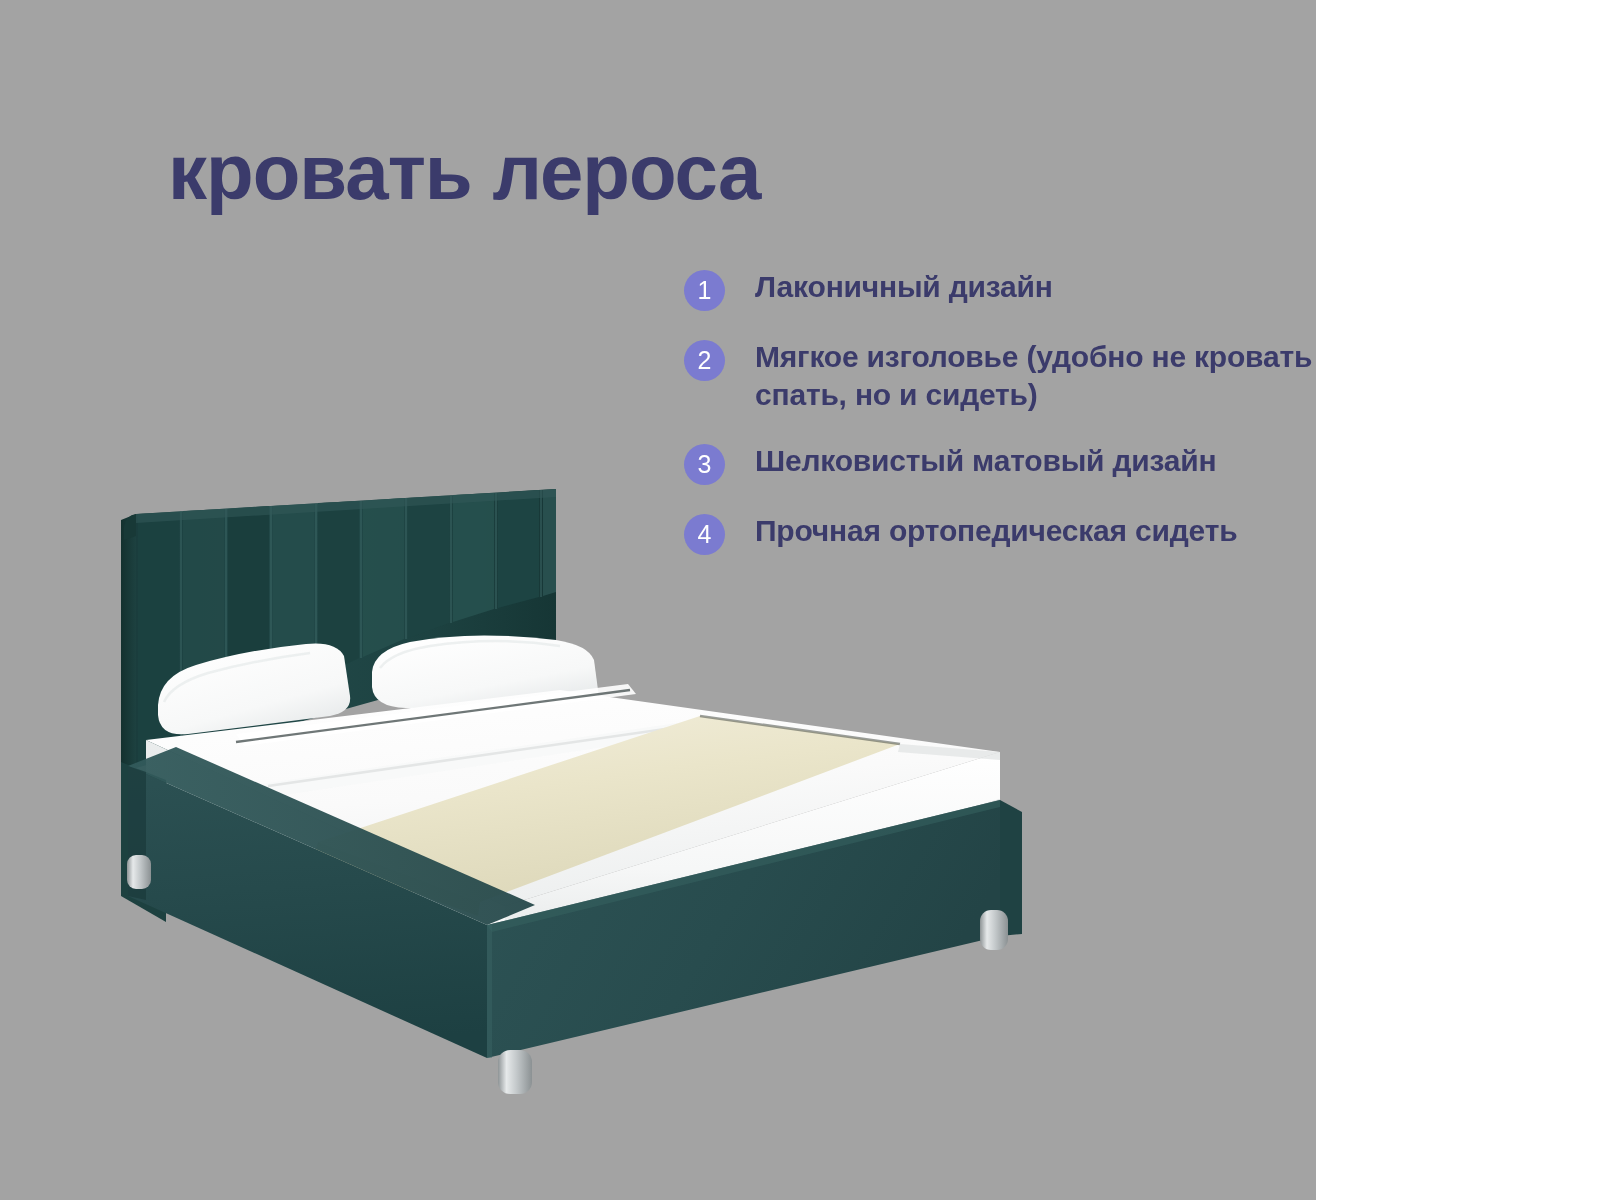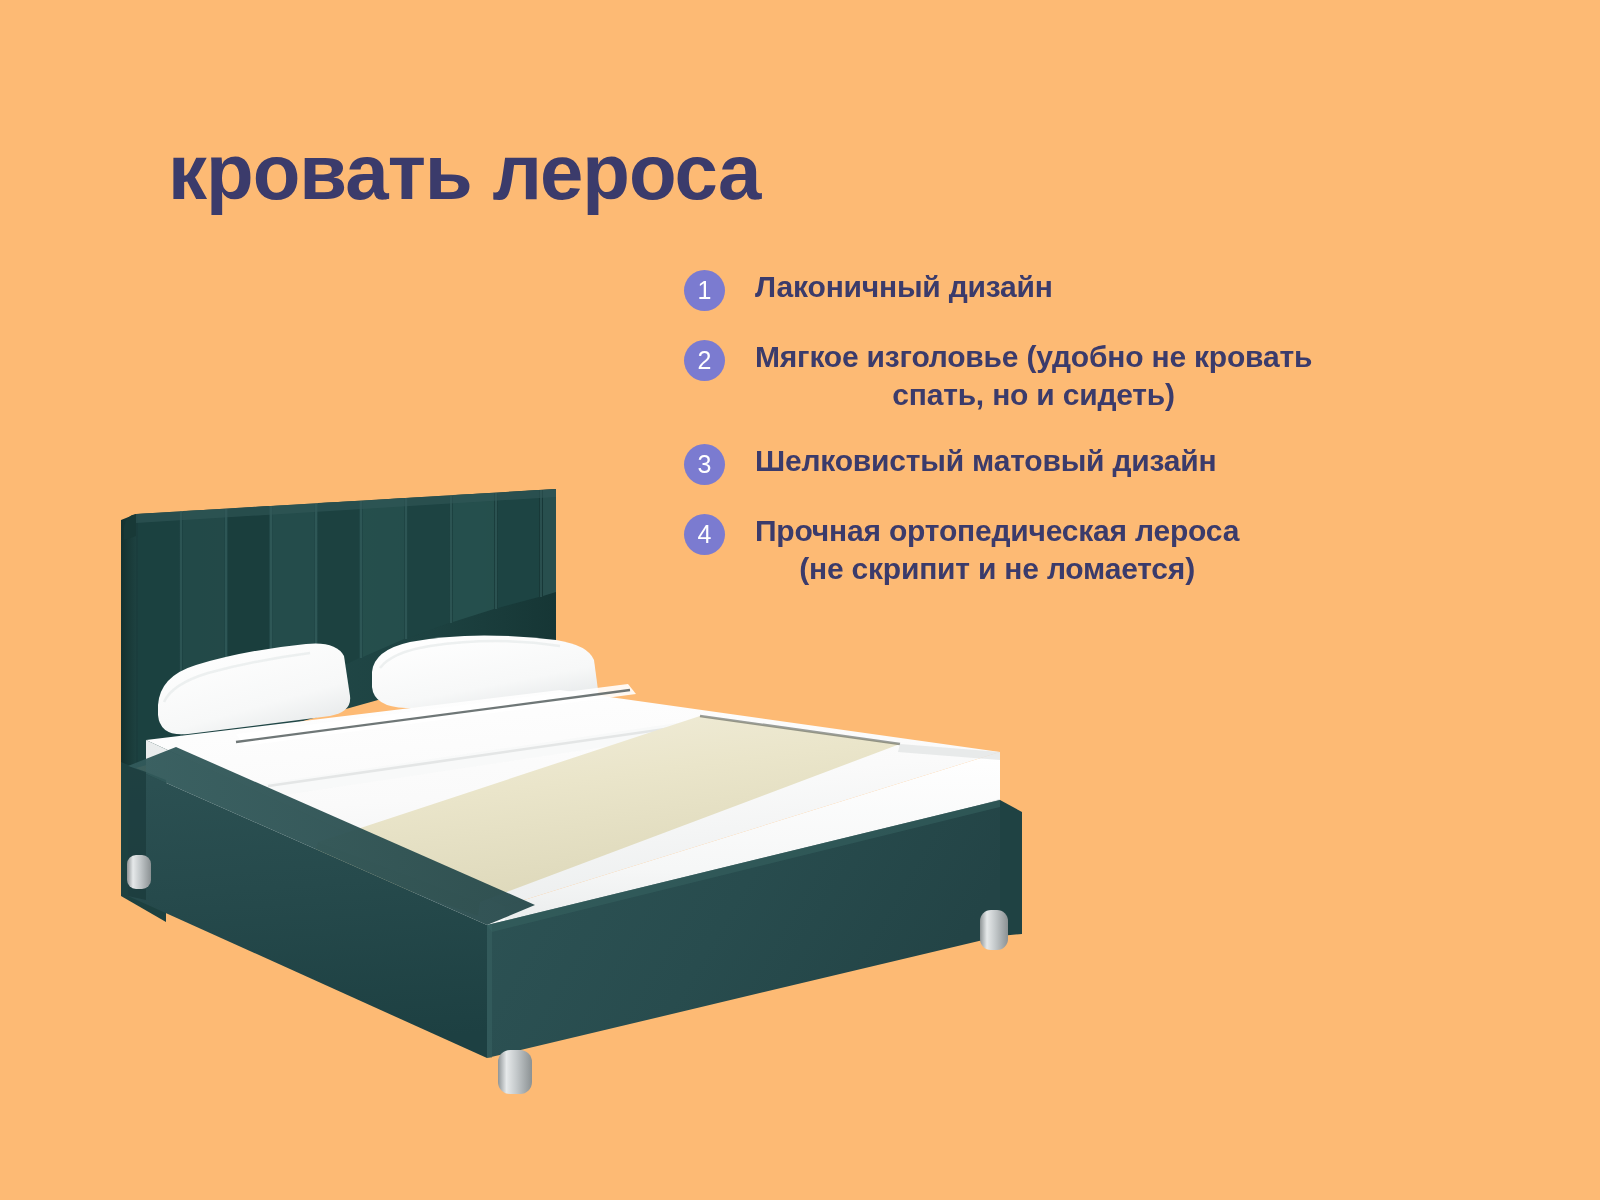--- a/index.html
+++ b/index.html
@@ -5,23 +5,23 @@
   html, body {
     margin: 0;
     padding: 0;
     background: #ffffff;
   }
   body {
     font-family: "Liberation Sans", sans-serif;
   }
   #stage {
     position: relative;
-    width: 1600px;
+    width: 1316px;
     height: 1200px;
-    background: #fdba74;
+    background: #a3a3a3;
     overflow: hidden;
   }
 
   
   #page-title {
     position: absolute;
     left: 168px;
     top: 133px;
     font-size: 78px;
     font-weight: bold;
@@ -58,21 +58,21 @@
     margin-top: 2px;
   }
   .feature-text {
     margin-left: 30px;
     font-size: 30px;
     line-height: 1.28;
     color: #3b3b6b;
     font-weight: bold;
     letter-spacing: -0.2px;
   }
-  .feature-text .l2 { display: block; text-align: center; }
+  .feature-text .l2 { display: block; }
 
   
   #bed {
     position: absolute;
     left: 0;
     top: 0;
     width: 1600px;
     height: 1200px;
   }
 </style>
@@ -273,20 +273,19 @@
     <div class="feature-row">
       <div class="feature-badge">3</div>
       <div class="feature-text">
         <span>Шелковистый матовый дизайн</span>
       </div>
     </div>
 
     <div class="feature-row">
       <div class="feature-badge">4</div>
       <div class="feature-text">
-        <span>Прочная ортопедическая лероса</span>
-        <span class="l2">(не скрипит и не ломается)</span>
+        <span>Прочная ортопедическая сидеть</span>
       </div>
     </div>
 
   </div>
 
 </div>
 
 </body></html>

